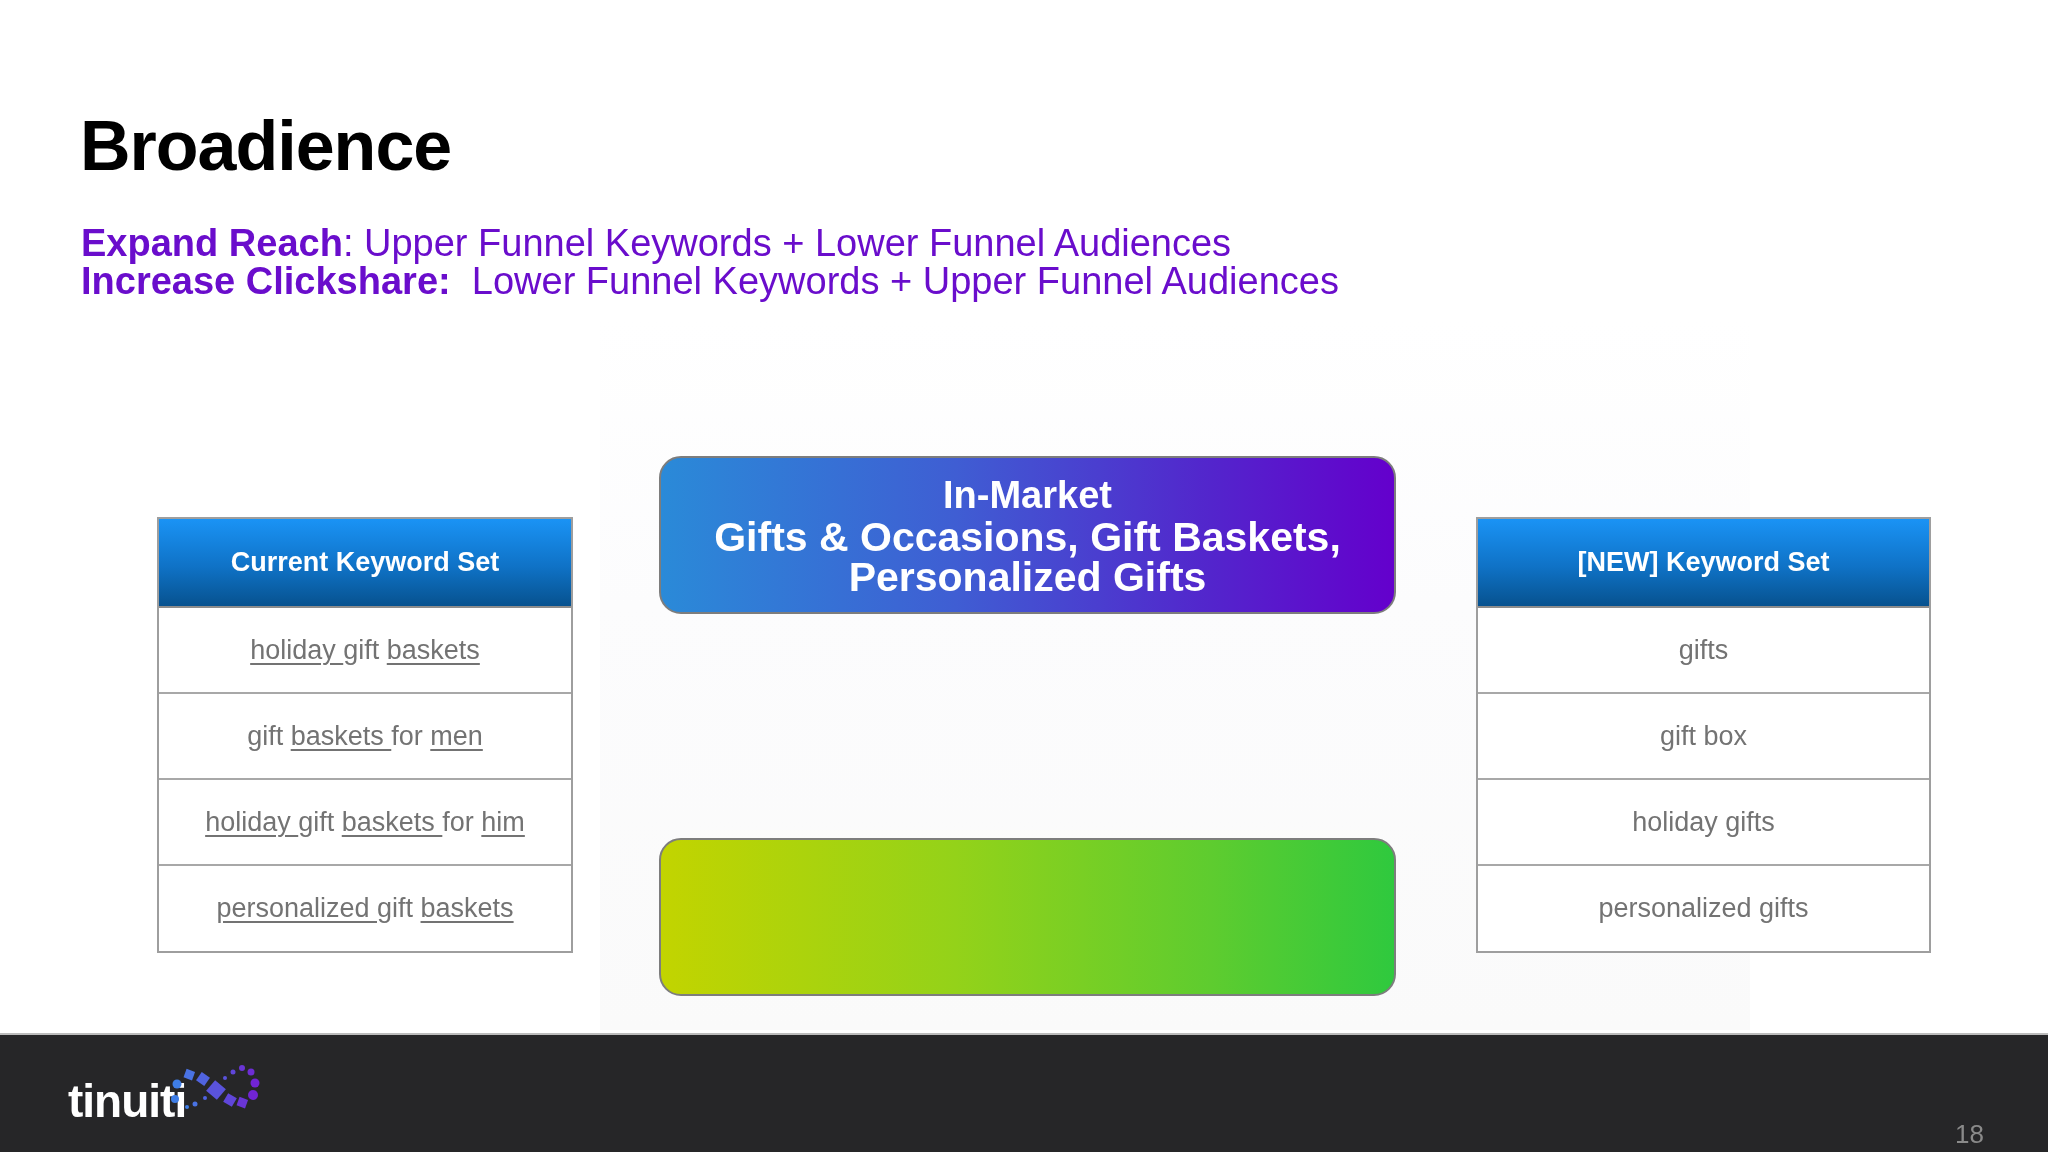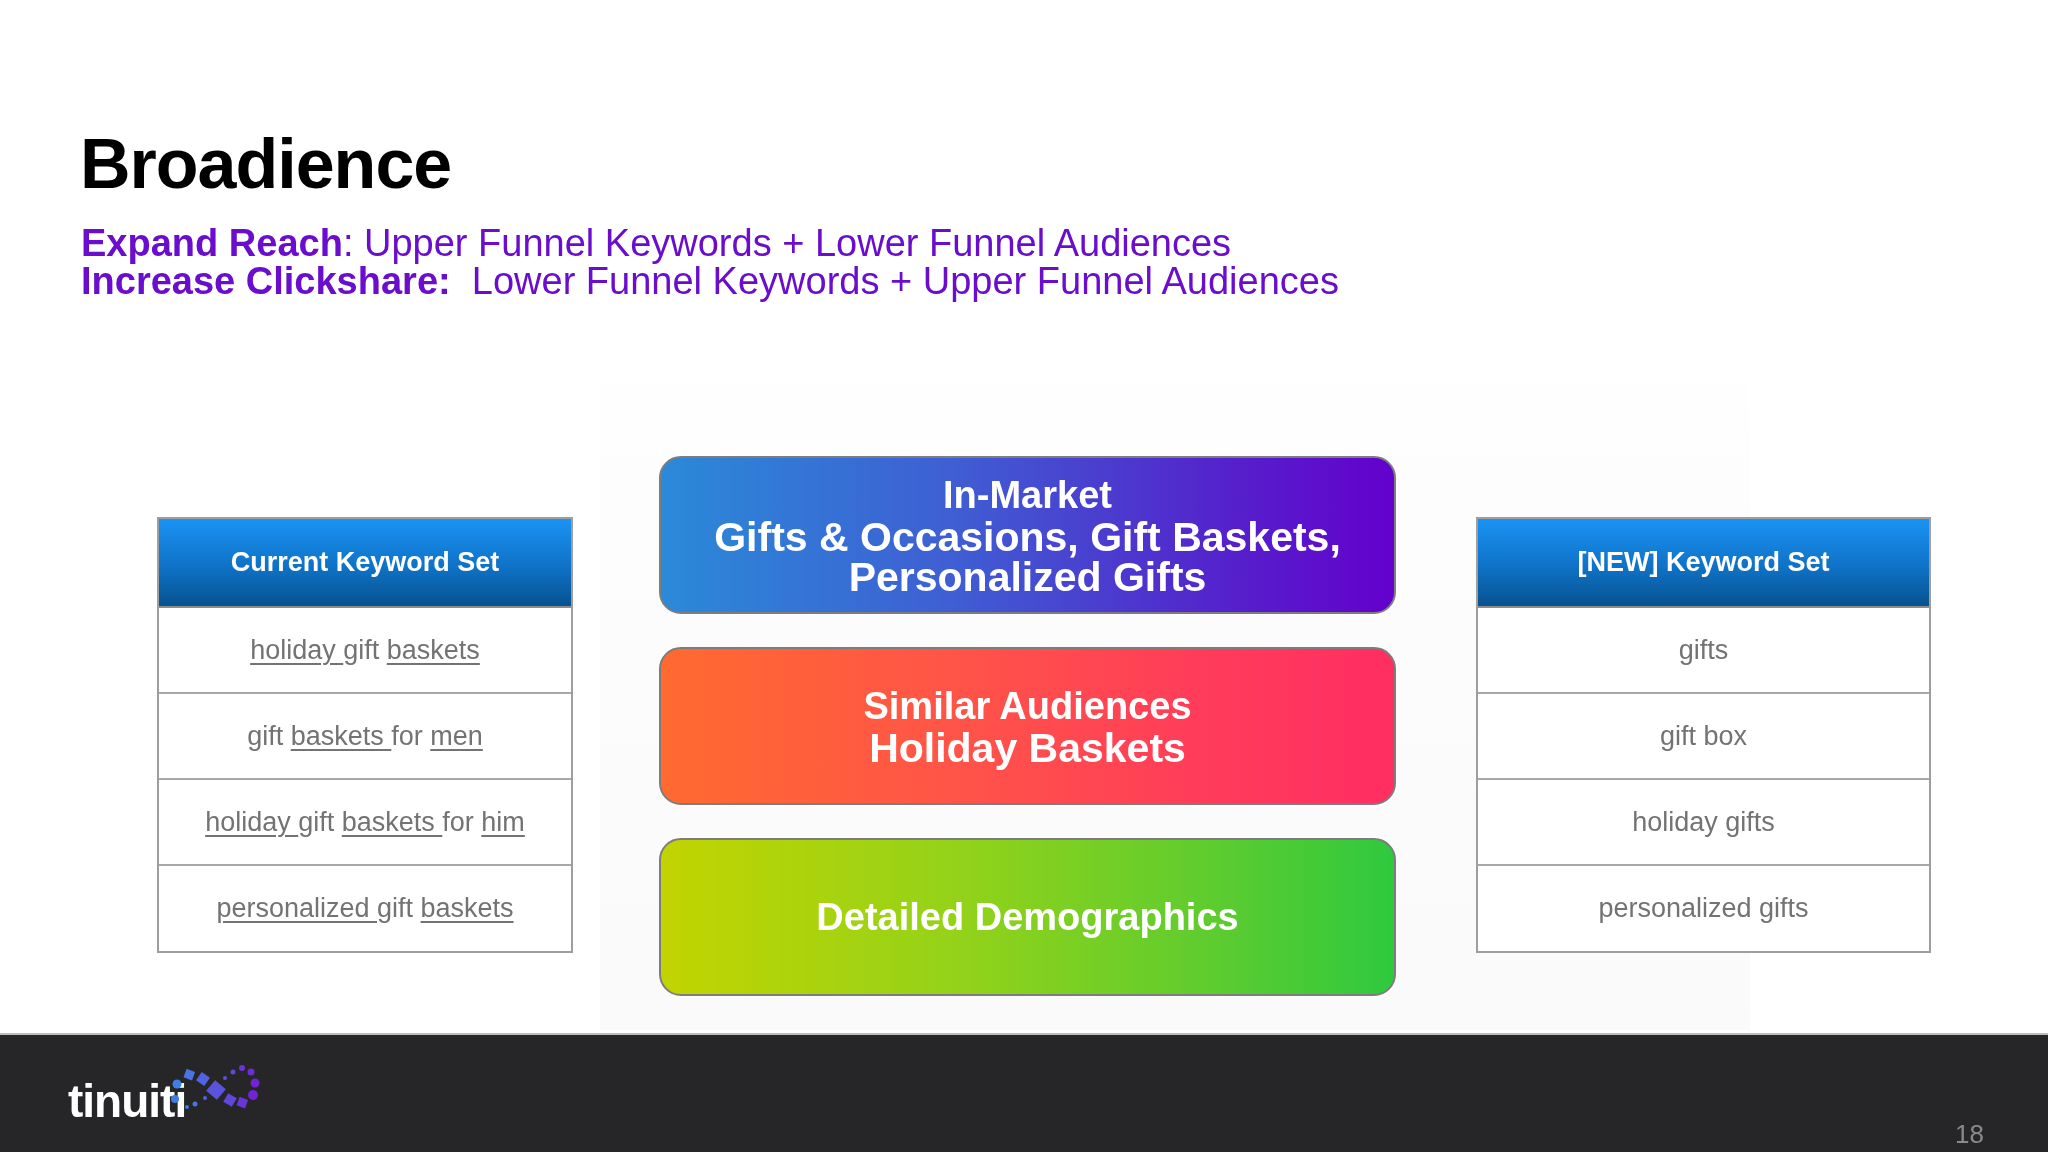--- a/index.html
+++ b/index.html
@@ -2,21 +2,21 @@
 <html><head>
 <meta charset="utf-8">
 <style>
   * { box-sizing: border-box; margin: 0; padding: 0; }
   html, body { width: 2048px; height: 1152px; overflow: hidden; background: #ffffff; }
   body { position: relative; font-family: "Liberation Sans", "DejaVu Sans", sans-serif; color: #000; }
 
   .slide { position: absolute; left: 0; top: 0; width: 2048px; height: 1152px; background: #ffffff; }
 
   .title {
-    position: absolute; left: 80px; top: 124px;
+    position: absolute; left: 80px; top: 106px;
     font-size: 70px; font-weight: bold; letter-spacing: -1px; color: #000;
     line-height: 80px;
   }
 
   .subtitle { position: absolute; left: 81px; font-size: 38px; line-height: 46px; color: #6a0dcc; white-space: pre; }
   .subtitle.l1 { top: 220px; }
   .subtitle.l2 { top: 258px; }
   .subtitle .strong { font-weight: bold; }
   .subtitle .light { font-weight: normal; }
 
@@ -100,27 +100,22 @@
       <span class="u">personalized </span><span>gift </span><span class="u">baskets</span>
     </div>
   </div>
 
   <div class="aud-box blue">
     <div class="aud-title">In-Market</div>
     <div class="aud-sub">Gifts &amp; Occasions, Gift Baskets,</div>
     <div class="aud-sub">Personalized Gifts</div>
   </div>
 
-  <div class="aud-box red">
-    <div class="aud-title">Similar Audiences</div>
-    <div class="aud-sub">Holiday Baskets</div>
-  </div>
 
   <div class="aud-box green">
-    <div class="aud-title">Detailed Demographics</div>
   </div>
 
   <div class="kw-table right">
     <div class="kw-header">[NEW] Keyword Set</div>
     <div class="kw-row">gifts</div>
     <div class="kw-row">gift box</div>
     <div class="kw-row">holiday gifts</div>
     <div class="kw-row">personalized gifts</div>
   </div>
 

